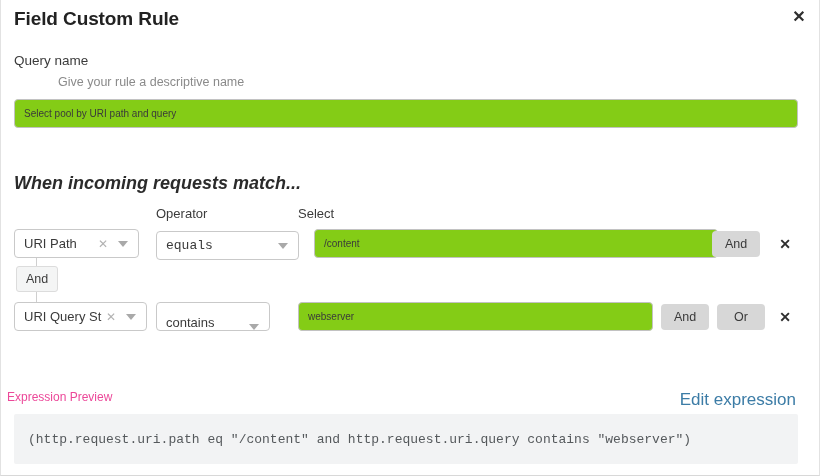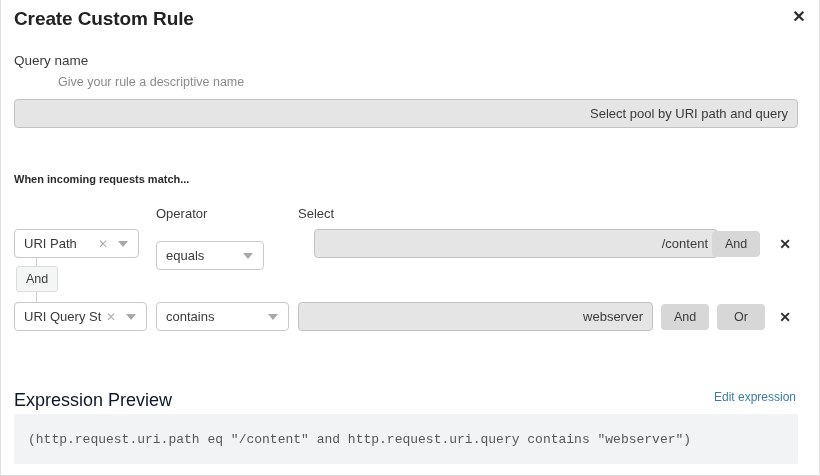--- a/index.html
+++ b/index.html
@@ -61,45 +61,45 @@
   .field-help {
     position: absolute;
     font-size: 12.5px;
     color: #8a8a8a;
     margin-left: 44px;
   }
   .text-input {
     position: absolute;
     box-sizing: border-box;
     height: 29px;
-    background: #e5e5e5;
+    background: #84cc16;
     border: 1px solid #c2c2c2;
     border-radius: 4px;
     font-family: "Liberation Sans", sans-serif;
-    font-size: 13px;
+    font-size: 10px;
     color: #3a3a3a;
     padding: 0 9px;
     line-height: 27px;
     outline: none;
-    text-align: right;
   }
   #rule-name-input {
     left: 13px;
     top: 99px;
     width: 784px;
   }
 
   
   .section-heading {
     position: absolute;
     left: 13px;
     top: 173px;
-    font-size: 11px;
+    font-size: 18px;
     font-weight: bold;
     color: #2b2b2b;
+    font-style: italic;
   }
 
   .col-label {
     position: absolute;
     top: 206px;
     font-size: 13px;
     color: #3b3b3b;
   }
   .col-label.field { left: 13px; margin-top: 36px; }
   .col-label.operator { left: 155px; }
@@ -136,25 +136,25 @@
     flex: 0 0 auto;
     width: 0;
     height: 0;
     margin: 0 10px 0 6px;
     border-left: 5px solid transparent;
     border-right: 5px solid transparent;
     border-top: 6px solid #a9a9a9;
   }
 
   #field-select-1 { left: 13px; top: 229px; width: 125px; }
-  #op-select-1    { left: 155px; top: 241px; width: 108px; }
+  #op-select-1    { left: 155px; top: 231px; width: 143px; font-family: Liberation Mono, monospace; }
   #value-input-1  { left: 297px; top: 229px; width: 404px; margin-left: 16px; }
 
   #field-select-2 { left: 13px; top: 302px; width: 133px; }
-  #op-select-2    { left: 155px; top: 302px; width: 133px; }
+  #op-select-2    { left: 155px; top: 302px; width: 114px; align-items: flex-end; }
   #value-input-2  { left: 297px; top: 302px; width: 355px; }
 
   
   .connector-line {
     position: absolute;
     left: 35px;
     width: 1px;
     background: #cfcfcf;
   }
   .connector-line.top { top: 258px; height: 9px; }
@@ -211,30 +211,30 @@
     color: #2e2e2e;
     cursor: pointer;
     line-height: 1;
   }
   #delete-row-1 { left: 775px; top: 235px; }
   #delete-row-2 { left: 775px; top: 308px; }
 
   
   .preview-label {
     position: absolute;
-    left: 13px;
+    left: 6px;
     top: 390px;
-    font-size: 18px;
-    color: #0f172a;
+    font-size: 12px;
+    color: #ec4899;
   }
   .edit-expression {
     position: absolute;
     right: 23px;
     top: 390px;
-    font-size: 12px;
+    font-size: 17px;
     color: #3c7ca6;
     text-decoration: none;
     cursor: pointer;
   }
   .code-block {
     position: absolute;
     left: 13px;
     top: 414px;
     box-sizing: border-box;
     width: 784px;
@@ -250,21 +250,21 @@
     font-size: 13px;
     color: #55595c;
     white-space: nowrap;
   }
 </style>
 </head>
 <body>
 
 <div class="dialog">
 
-  <div class="dialog-title">Create Custom Rule</div>
+  <div class="dialog-title">Field Custom Rule</div>
 
   <div class="close-btn">✕</div>
 
   <div class="field-label" style="left:13px; top:53px;">Query name</div>
   <div class="field-help" style="left:13px; top:75px;">Give your rule a descriptive name</div>
   <input id="rule-name-input" class="text-input" type="text" value="Select pool by URI path and query" style="">
 
   <div class="section-heading">When incoming requests match...</div>
 
   <div class="col-label field">Field</div>

